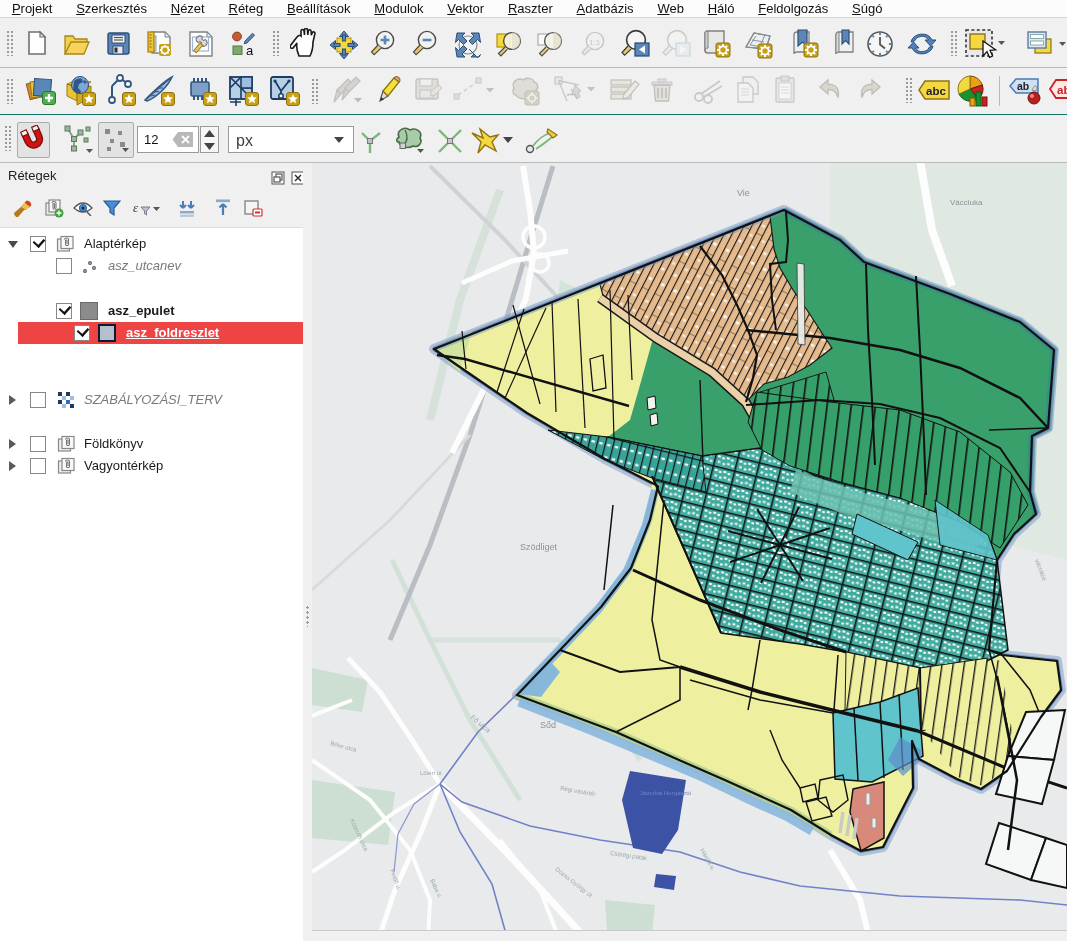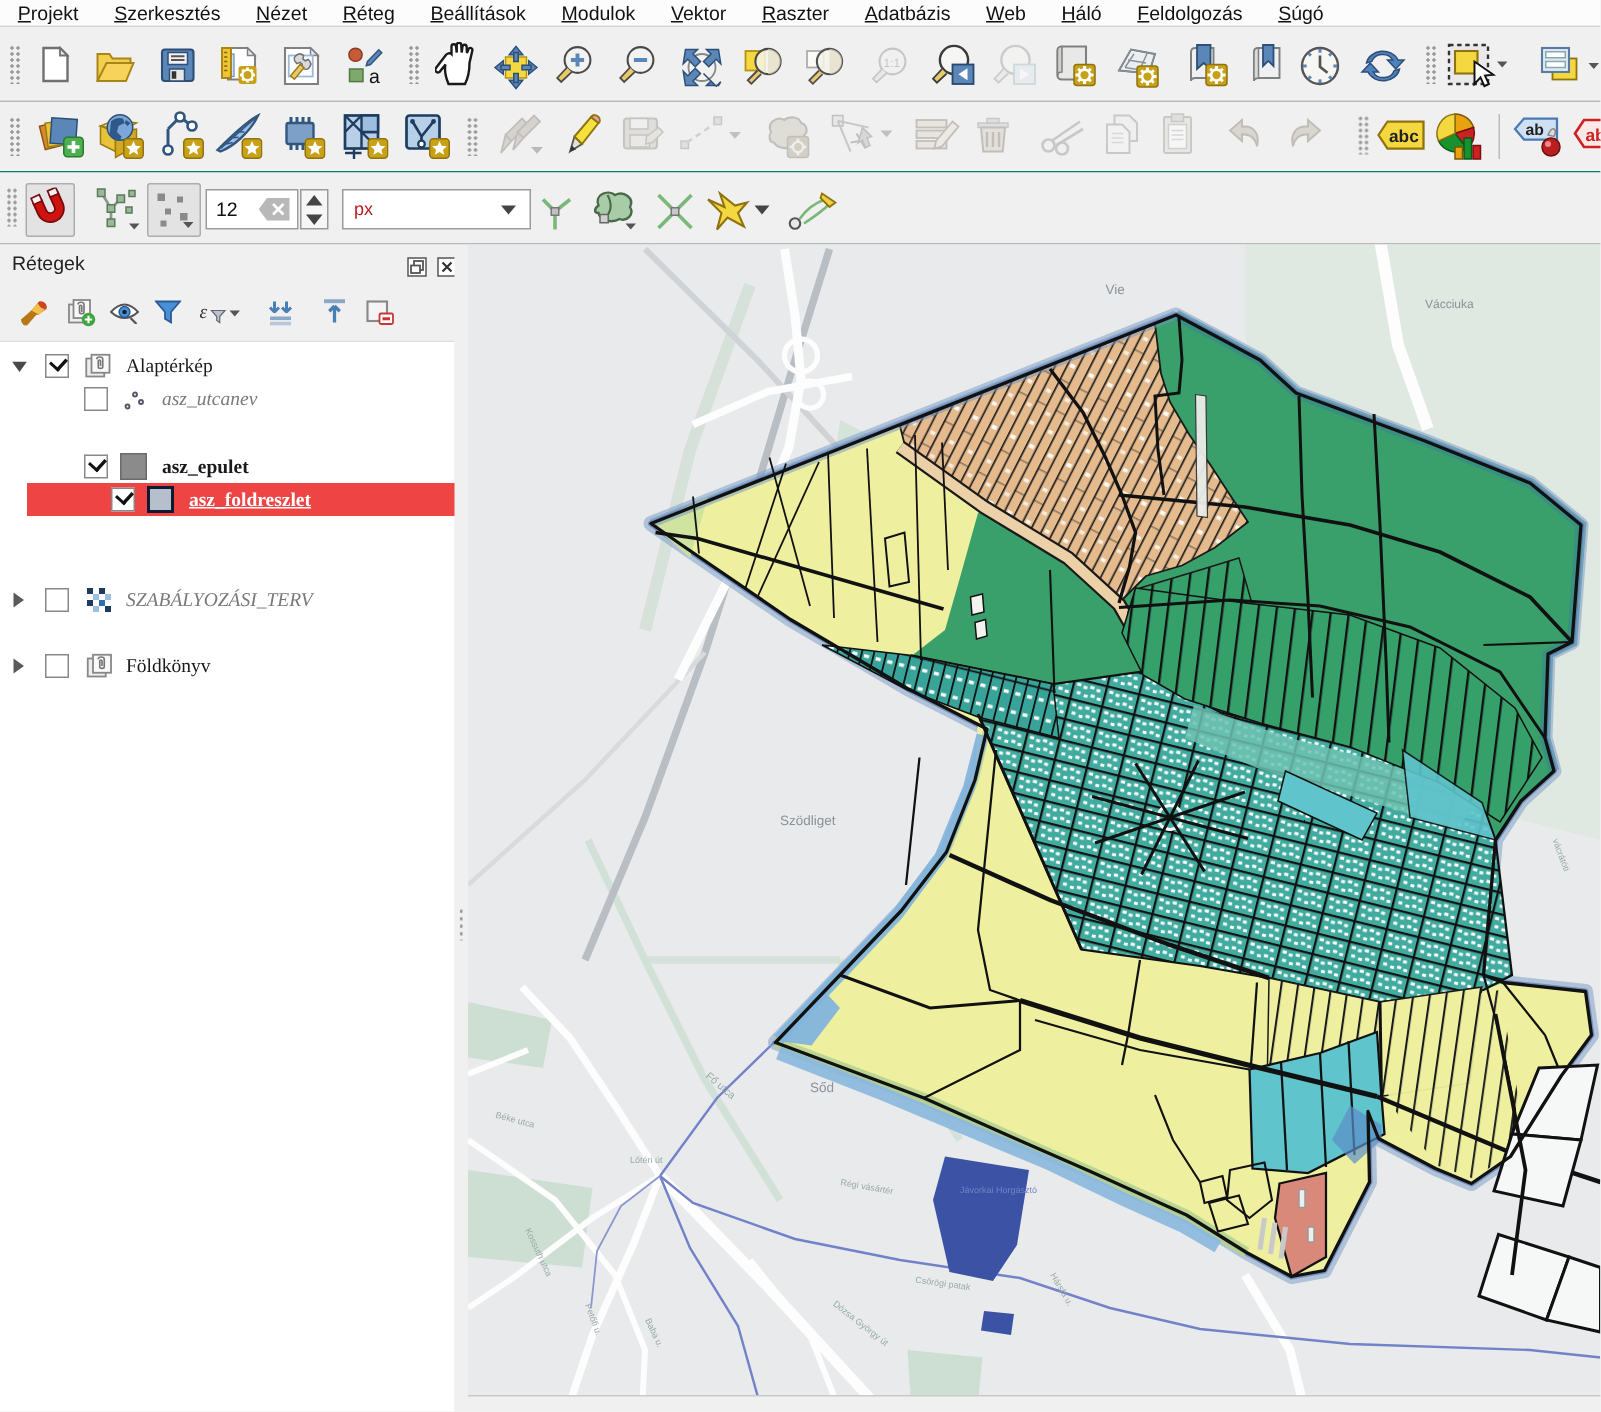--- a/index.html
+++ b/index.html
@@ -13,21 +13,21 @@
 .tbrow { position:absolute; left:0; width:1067px; background:#f0f0f0; }
 #tb1 { top:19px; height:49px; border-bottom:1px solid #b9b9b9; }
 #tb2 { top:68px; height:47px; border-bottom:1px solid #0f766e; }
 #tb3 { top:115px; height:48px; border-bottom:1px solid #b9b9b9; }
 .ticon { position:absolute; }
 .handle { position:absolute; width:8px; height:26px; background-image:radial-gradient(circle, #999 1px, transparent 1.2px); background-size:4px 4px; }
 
 #panel { position:absolute; left:0; top:163px; width:303px; height:778px; background:#f0f0f0; }
 #ptitle { position:absolute; left:8px; top:5px; font-size:13px; color:#222; }
 #ptools { position:absolute; left:0; top:32px; height:24px; width:100%; }
-#tree { position:absolute; left:0; top:64px; width:303px; height:714px; background:#ffffff; border-top:1px solid #ddd; font-size:13px;font-family:Liberation Serif, serif; }
+#tree { position:absolute; left:0; top:64px; width:303px; height:714px; background:#ffffff; border-top:1px solid #ddd; font-size:13px; }
 .trow { position:absolute; left:0; width:303px; height:22px; display:flex; align-items:center; color:#1a1a1a; }
 .gray { color:#7a7a7a; font-style:italic; }
 .bold { font-weight:bold; }
 .trow { position:absolute; }
 .trow .cb { position:absolute; top:3px; width:16px; height:16px; background:#fff; border:1px solid #888; }
 .trow .cb:not(.empty)::after { content:""; position:absolute; left:2.5px; top:1px; width:8px; height:5px; border-left:2.6px solid #111; border-bottom:2.6px solid #111; transform:rotate(-48deg) scaleY(1.15); }
 .trow .txt { position:absolute; top:3px; white-space:nowrap; }
 .trow.sel { background:#ef4444;margin-left:18px; }
 .exp2 { position:absolute; left:9px; top:6px; width:0; height:0; border-left:7px solid #5a5a5a; border-top:5px solid transparent; border-bottom:5px solid transparent; }
 .rast { position:absolute; top:2px; }
@@ -493,21 +493,21 @@
     <svg class="ticon" style="left:172px;top:16px" width="22" height="17" viewBox="0 0 22 17">
         <path d="M6 1 h15 v15 h-15 l-5.5 -7.5 z" fill="#b8b8b8"></path>
         <path d="M10 5 l7 7 m0 -7 l-7 7" stroke="#fff" stroke-width="1.8"></path>
       </svg>
     <div style="position:absolute;left:200px;top:11px;width:19px;height:27px;background:#f6f6f6;border:1px solid #9a9a9a;"></div>
     <svg class="ticon" style="left:203px;top:14px" width="13" height="22" viewBox="0 0 13 22">
         <path d="M6.5 1 L12 8 H1 z" fill="#444"></path>
         <path d="M6.5 21 L1 14 h11 z" fill="#444"></path>
       </svg>
     <div style="position:absolute;left:228px;top:11px;width:126px;height:27px;background:#fff;border:1px solid #9a9a9a;"></div>
-    <div style="position:absolute;left:236px;top:17px;font-size:12px;color:#b91c1c;">px</div>
+    <div style="position:absolute;left:236px;top:17px;font-size:16px;color:#404040;">px</div>
     <svg class="ticon" style="left:332px;top:20px" width="14" height="10" viewBox="0 0 14 10">
         <path d="M2 2 l5 6 5 -6 z" fill="#444"></path>
       </svg>
     <svg class="ticon" style="left:358px;top:12px" width="28" height="28" viewBox="0 0 28 28">
         <path d="M4 6 L12 14 L22 6 M12 14 V26" stroke="#7ab87a" stroke-width="2.4" fill="none"></path>
         <rect x="9.5" y="11.5" width="5" height="5" fill="#c0c0c0" stroke="#777"></rect>
       </svg>
     <svg class="ticon" style="left:391px;top:10px" width="38" height="32" viewBox="0 0 38 32">
         <path d="M8 12 c-3 -7 6 -11 11 -7 c6 -3 13 2 10 8 c3 5 -2 10 -7 8 c-5 3 -13 1 -14 -4 c-3 0 -3 -3 0 -5 z" fill="#a8cca8" stroke="#4a6a4a" stroke-width="1.6"></path>
         <path d="M14 5 Q19 14 12 21" fill="none" stroke="#4a6a4a" stroke-width="1.4"></path>
@@ -637,20 +637,30 @@
         </div>
       <div class="trow" style="top:205px">
           <span class="exp2"></span>
           <span class="cb empty" style="left:30px"></span>
           <svg class="licon" style="position:absolute;left:57px;top:2px" width="19" height="18" viewBox="0 0 19 18">
             <rect x="1.5" y="4" width="12" height="12" fill="#eee" stroke="#888" stroke-width="1.2"></rect>
             <rect x="5" y="1.5" width="12" height="12" fill="#fafafa" stroke="#888" stroke-width="1.2"></rect>
             <path d="M8.5 4.5 c0 -2 4 -2 4 0 v5 c0 1.5 -3 1.5 -3 0 v-4 c0 -0.7 1.5 -0.7 1.5 0 v3.5" fill="none" stroke="#777" stroke-width="1.1"></path>
           </svg>
           <span class="txt" style="left:84px">Földkönyv</span>
+        </div>
+      <div class="trow" style="top:227px">
+          <span class="exp2"></span>
+          <span class="cb empty" style="left:30px"></span>
+          <svg class="licon" style="position:absolute;left:57px;top:2px" width="19" height="18" viewBox="0 0 19 18">
+            <rect x="1.5" y="4" width="12" height="12" fill="#eee" stroke="#888" stroke-width="1.2"></rect>
+            <rect x="5" y="1.5" width="12" height="12" fill="#fafafa" stroke="#888" stroke-width="1.2"></rect>
+            <path d="M8.5 4.5 c0 -2 4 -2 4 0 v5 c0 1.5 -3 1.5 -3 0 v-4 c0 -0.7 1.5 -0.7 1.5 0 v3.5" fill="none" stroke="#777" stroke-width="1.1"></path>
+          </svg>
+          <span class="txt" style="left:84px">Vagyontérkép</span>
         </div>
     </div>
   </div>
   <div id="splitter">
       <div style="position:absolute;left:3px;top:442px;width:3px;height:22px;background-image:radial-gradient(circle,#9a9a9a 1px,transparent 1.2px);background-size:3px 5px;"></div>
     </div>
   <div id="map"><svg width="755" height="767" viewBox="0 0 755 767">
 <defs>
 <pattern id="tanstrip" width="14" height="60" patternUnits="userSpaceOnUse" patternTransform="rotate(27)">
  <rect width="14" height="60" fill="#e5bb8e"></rect>

